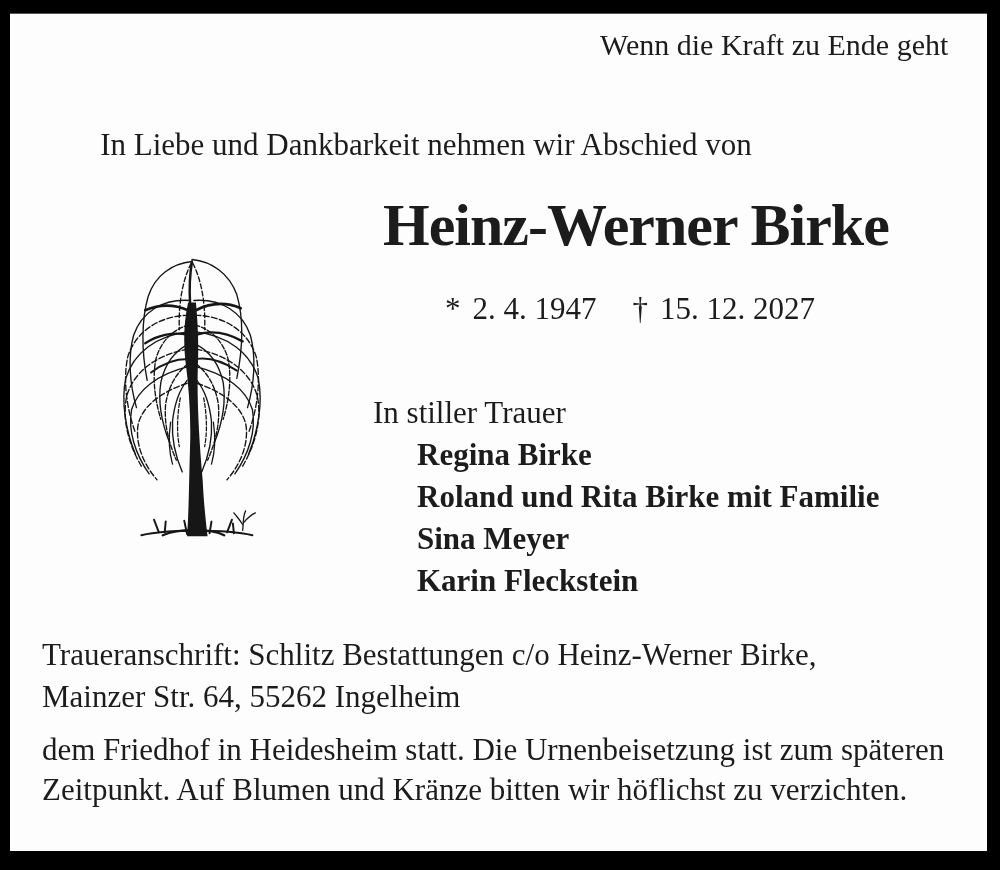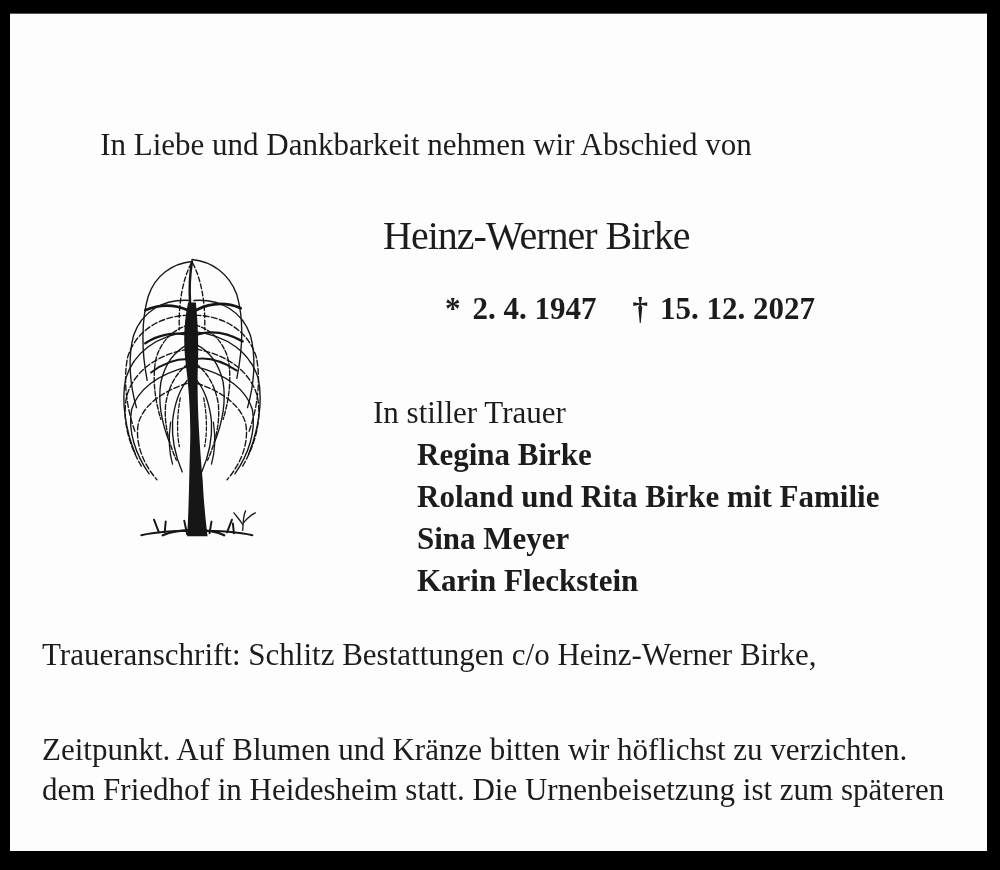--- a/index.html
+++ b/index.html
@@ -23,26 +23,26 @@
   .epigraph {
     left: 600px; top: 26px;
     font-size: 30px; line-height: 38px;
   }
   .intro {
     left: 0; top: 127px; width: 852px;
     text-align: center; font-size: 31px;
     white-space: nowrap;
   }
   .deceased-name {
-    left: 383px; top: 212px;
-    font-size: 40px; font-weight: normal; letter-spacing: -1px;
+    left: 383px; top: 191px;
+    font-size: 60px; font-weight: bold; letter-spacing: -1px;
   }
   .dates {
     left: 445px; top: 291px;
-    font-size: 31px; font-weight: bold;
+    font-size: 31px; font-weight: normal;
     display: flex; gap: 36px;
   }
   .dates .sym { margin-right: 12px; }
   .tree-wrap {
     left: 84px; top: 242px; width: 216px; height: 302px;
   }
   .tree-wrap svg { width: 100%; height: 100%; }
   .mourning {
     left: 373px; top: 392px;
     font-size: 31px; line-height: 42px;
@@ -58,20 +58,21 @@
     font-size: 31px; line-height: 40px;
   }
   .line { display: block; }
 </style>
 </head>
 <body>
 
 <div class="sheet"></div>
 
 <div class="abs epigraph">
+  <span class="line">Wenn die Kraft zu Ende geht</span>
 </div>
 
 <div class="abs intro">In Liebe und Dankbarkeit nehmen wir Abschied von</div>
 
 <div class="abs deceased-name">Heinz-Werner Birke</div>
 
 <div class="abs dates">
   <span>
     <span class="sym">*</span><span>2. 4. 1947</span>
   </span>
@@ -155,18 +156,19 @@
 <div class="abs mourning">
   <span class="line header">In stiller Trauer</span>
   <span class="line mourner">Regina Birke</span>
   <span class="line mourner">Roland und Rita Birke mit Familie</span>
   <span class="line mourner">Sina Meyer</span>
   <span class="line mourner">Karin Fleckstein</span>
 </div>
 
 <div class="abs address">
   <span class="line">Traueranschrift: Schlitz Bestattungen c/o Heinz-Werner Birke,</span>
+  <span class="line">Mainzer Str. 64, 55262 Ingelheim</span>
 </div>
 
 <div class="abs funeral">
+  <span class="line">dem Friedhof in Heidesheim statt. Die Urnenbeisetzung ist zum späteren</span>
   <span class="line">Zeitpunkt. Auf Blumen und Kränze bitten wir höflichst zu verzichten.</span>
-  <span class="line">dem Friedhof in Heidesheim statt. Die Urnenbeisetzung ist zum späteren</span>
 </div>
 
 </body></html>

